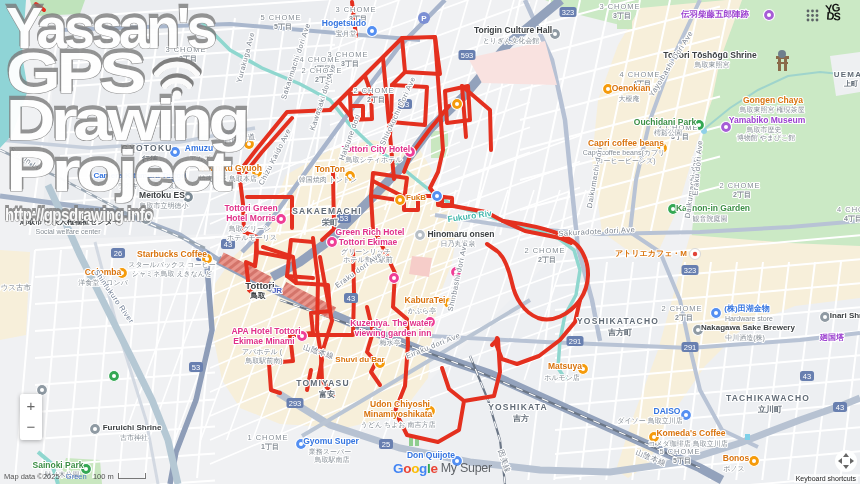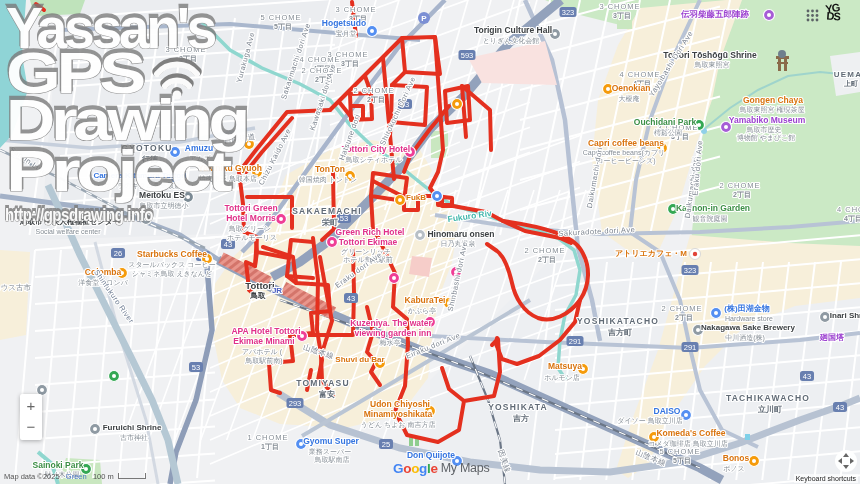--- a/index.html
+++ b/index.html
@@ -785,13 +785,13 @@
       <path d="M12,20 l-3,-4 h6 z"></path>
       <path d="M4,12 l4,-3 v6 z"></path>
       <path d="M20,12 l-4,3 v-6 z"></path>
     </g>
 </svg>
 
 <div class="kbd">Keyboard shortcuts</div>
 
 <div class="attr">Map data ©2025&nbsp;&nbsp;&nbsp;<span style="color:#4a78c4">Green</span>&nbsp;&nbsp;&nbsp;100 m <span style="display:inline-block;width:26px;height:5px;border:1px solid #777;border-top:none;margin-left:2px"></span></div>
 
-<div class="gwm"><span style="color:#4285F4">G</span><span style="color:#EA4335">o</span><span style="color:#FBBC05">o</span><span style="color:#4285F4">g</span><span style="color:#34A853">l</span><span style="color:#EA4335">e</span><span class="mymaps">My Maps</span></div>
+<div class="gwm"><span style="color:#4285F4">G</span><span style="color:#EA4335">o</span><span style="color:#FBBC05">o</span><span style="color:#4285F4">g</span><span style="color:#34A853">l</span><span style="color:#EA4335">e</span><span class="mymaps">My Super</span></div>
 
 </body></html>

